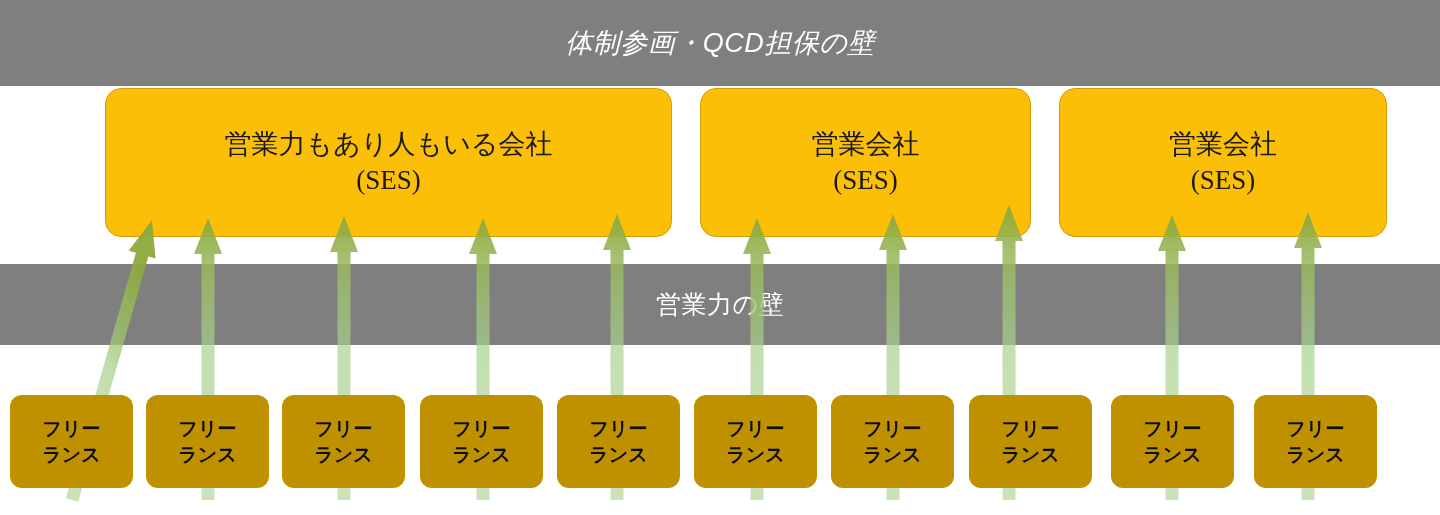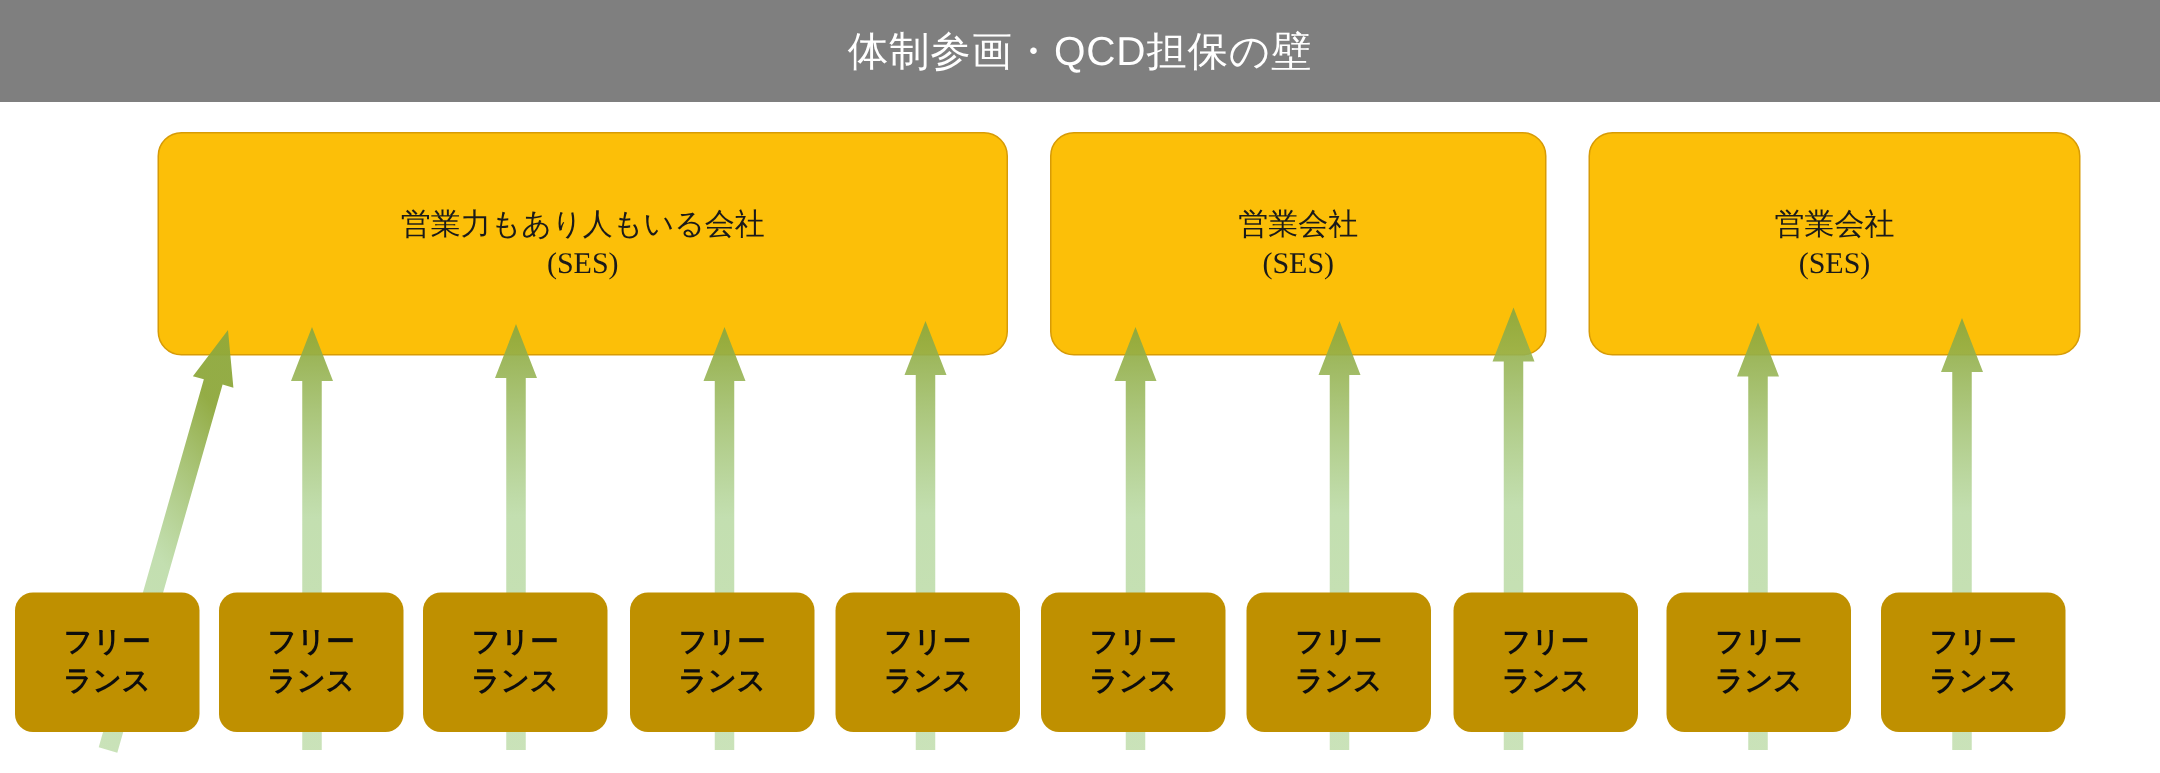--- a/index.html
+++ b/index.html
@@ -27,23 +27,24 @@
     background: #7F7F7F;
     color: #ffffff;
     display: flex;
     align-items: center;
     justify-content: center;
     box-sizing: border-box;
     z-index: 1;
   }
   .wall-top {
     top: 0;
-    height: 68px;
+    height: 86px;
     font-size: 27px;
     letter-spacing: 0.5px;
+    font-style: italic;
   }
   .wall-mid {
     top: 264px;
     height: 81px;
     font-size: 25px;
     letter-spacing: 0.5px;
   }
 
   
   #arrow-layer {
@@ -63,21 +64,21 @@
     height: 149px;
     background: #FCBF08;
     border: 1px solid #D79B06;
     border-radius: 16px;
     box-sizing: border-box;
     display: flex;
     flex-direction: column;
     align-items: center;
     justify-content: center;
     color: #1a1a1a;
-    font-size: 20px;
+    font-size: 27px;
     line-height: 1.3;
     z-index: 2;
   }
   .company-box .line2 {
     font-family: Liberation Serif, serif;
   }
 
   
   .freelance-box {
     position: absolute;
@@ -99,20 +100,23 @@
 </style>
 </head>
 <body>
 
 <div id="canvas">
 
   <div class="wall wall-top">
     <span>体制参画・QCD担保の壁</span>
   </div>
 
+  <div class="wall wall-mid">
+    <span>営業力の壁</span>
+  </div>
 
   <div class="company-box" style="left:105px; width:567px;">
     <span class="line1">営業力もあり人もいる会社</span>
     <span class="line2">(SES)</span>
   </div>
   <div class="company-box" style="left:700px; width:331px;">
     <span class="line1">営業会社</span>
     <span class="line2">(SES)</span>
   </div>
   <div class="company-box" style="left:1059px; width:328px;">

